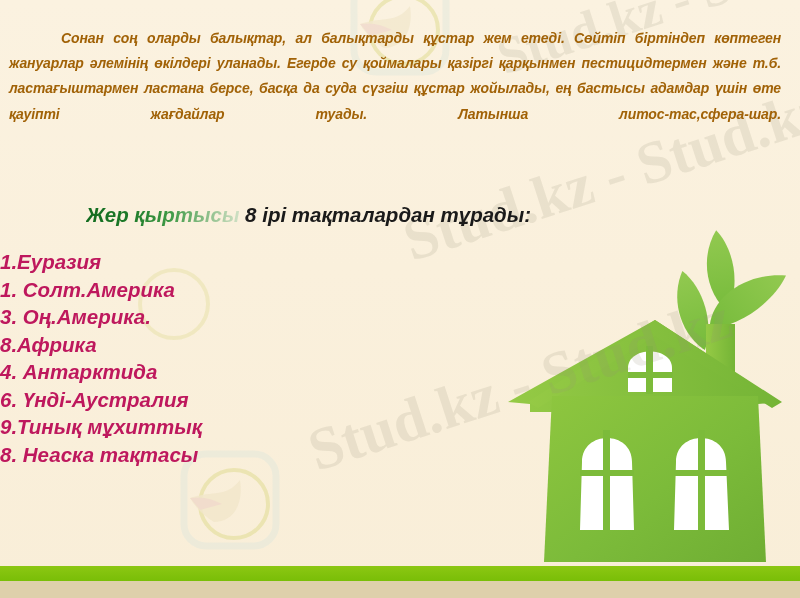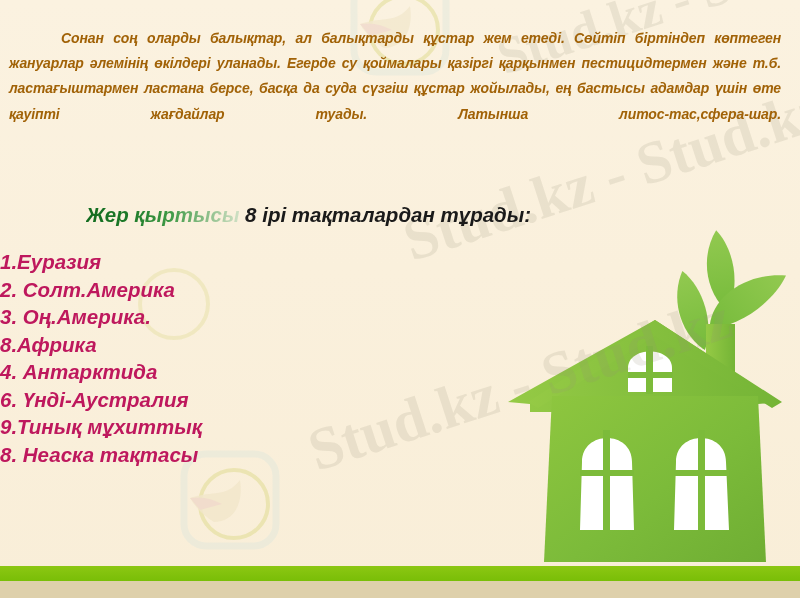--- a/index.html
+++ b/index.html
@@ -213,21 +213,21 @@
   </div>
 
   <div class="paragraph">Сонан соң оларды балықтар, ал балықтарды құстар жем етеді. Сөйтіп біртіндеп көптеген жануарлар әлемінің өкілдері уланады. Егерде су қоймалары қазіргі қарқынмен пестицидтермен және т.б. ластағыштармен ластана берсе, басқа да суда сүзгіш құстар жойылады, ең бастысы адамдар үшін өте қауіпті жағдайлар туады. Латынша литос-тас,сфера-шар.</div>
 
   <div class="subhead">
     <span class="grad">Жер қыртысы</span><span> 8 ірі тақталардан тұрады:</span>
   </div>
 
   <div class="plate-list">
     <span class="item">1.Еуразия</span>
-    <span class="item">2. Солт.Америка</span>
+    <span class="item">1. Солт.Америка</span>
     <span class="item">3. Оң.Америка.</span>
     <span class="item">8.Африка</span>
     <span class="item">4. Антарктида</span>
     <span class="item">6. Үнді-Аустралия</span>
     <span class="item">9.Тинық мұхиттық</span>
     <span class="item">8. Неаска тақтасы</span>
   </div>
 
 </div>
 

